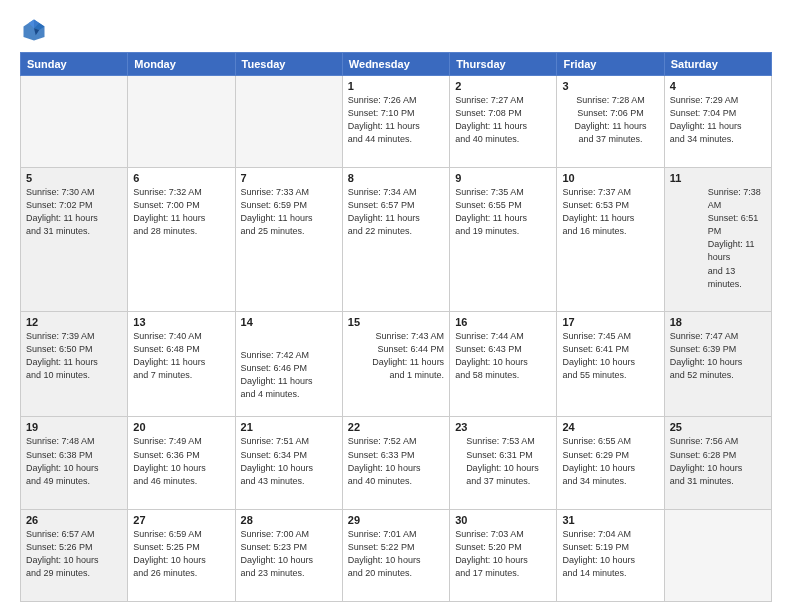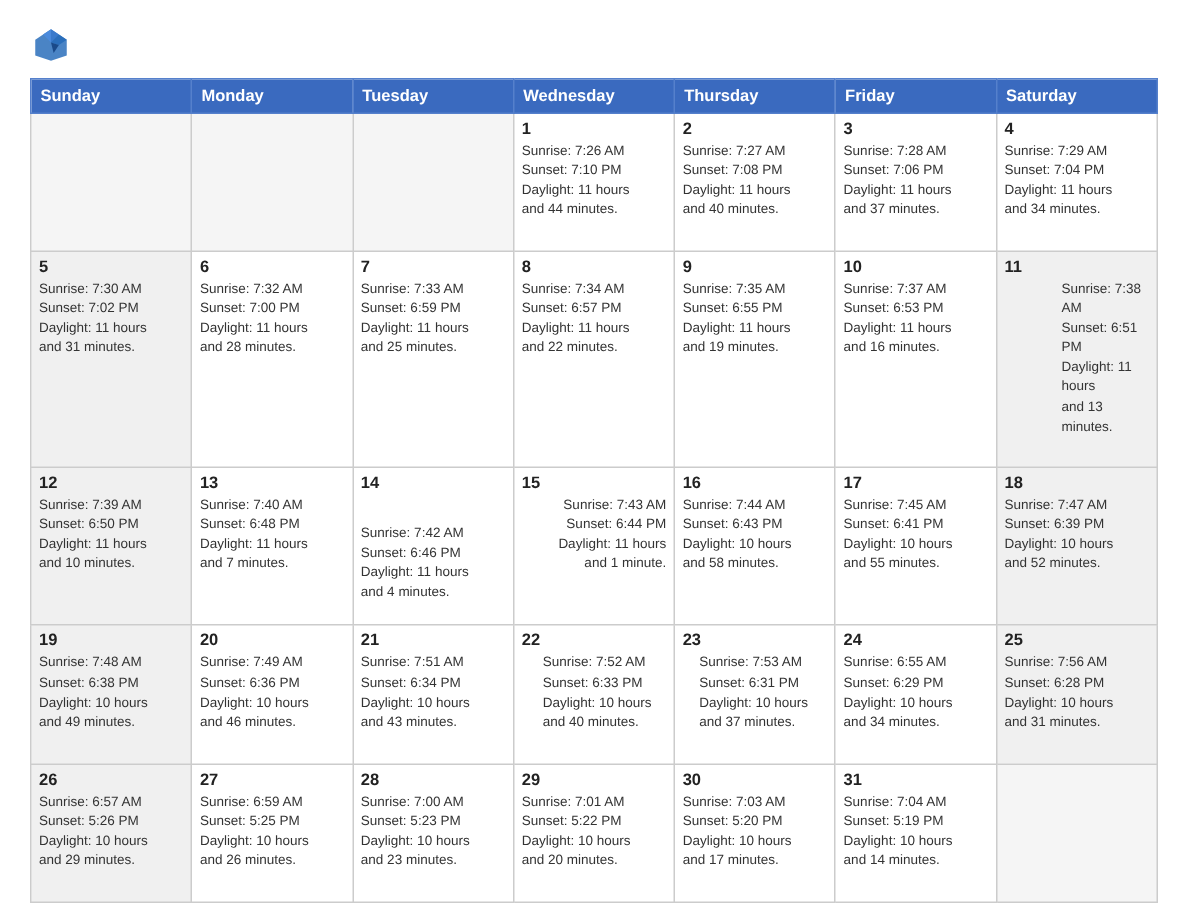--- a/index.html
+++ b/index.html
@@ -154,21 +154,21 @@
           </td>
           <td>
             <div class="day-number">2</div>
             <div class="day-info" style="white-space: pre-line;">Sunrise: 7:27 AM
 Sunset: 7:08 PM
 Daylight: 11 hours
 and 40 minutes.</div>
           </td>
           <td>
             <div class="day-number">3</div>
-            <div class="day-info" style="white-space: pre-line;">Sunrise: 7:28 AM
+            <div class="day-info" style="white-space: pre-line; text-align: center;">Sunrise: 7:28 AM
 Sunset: 7:06 PM
 Daylight: 11 hours
 and 37 minutes.</div>
           </td>
           <td>
             <div class="day-number">4</div>
             <div class="day-info" style="white-space: pre-line;">Sunrise: 7:29 AM
 Sunset: 7:04 PM
 Daylight: 11 hours
 and 34 minutes.</div>
@@ -293,21 +293,21 @@
           </td>
           <td>
             <div class="day-number">21</div>
             <div class="day-info" style="white-space: pre-line;">Sunrise: 7:51 AM
 Sunset: 6:34 PM
 Daylight: 10 hours
 and 43 minutes.</div>
           </td>
           <td>
             <div class="day-number">22</div>
-            <div class="day-info" style="white-space: pre-line; margin-left: 14px;">Sunrise: 7:52 AM
+            <div class="day-info" style="white-space: pre-line;">Sunrise: 7:52 AM
 Sunset: 6:33 PM
 Daylight: 10 hours
 and 40 minutes.</div>
           </td>
           <td>
             <div class="day-number">23</div>
             <div class="day-info" style="white-space: pre-line; margin-left: 11px;">Sunrise: 7:53 AM
 Sunset: 6:31 PM
 Daylight: 10 hours
 and 37 minutes.</div>

